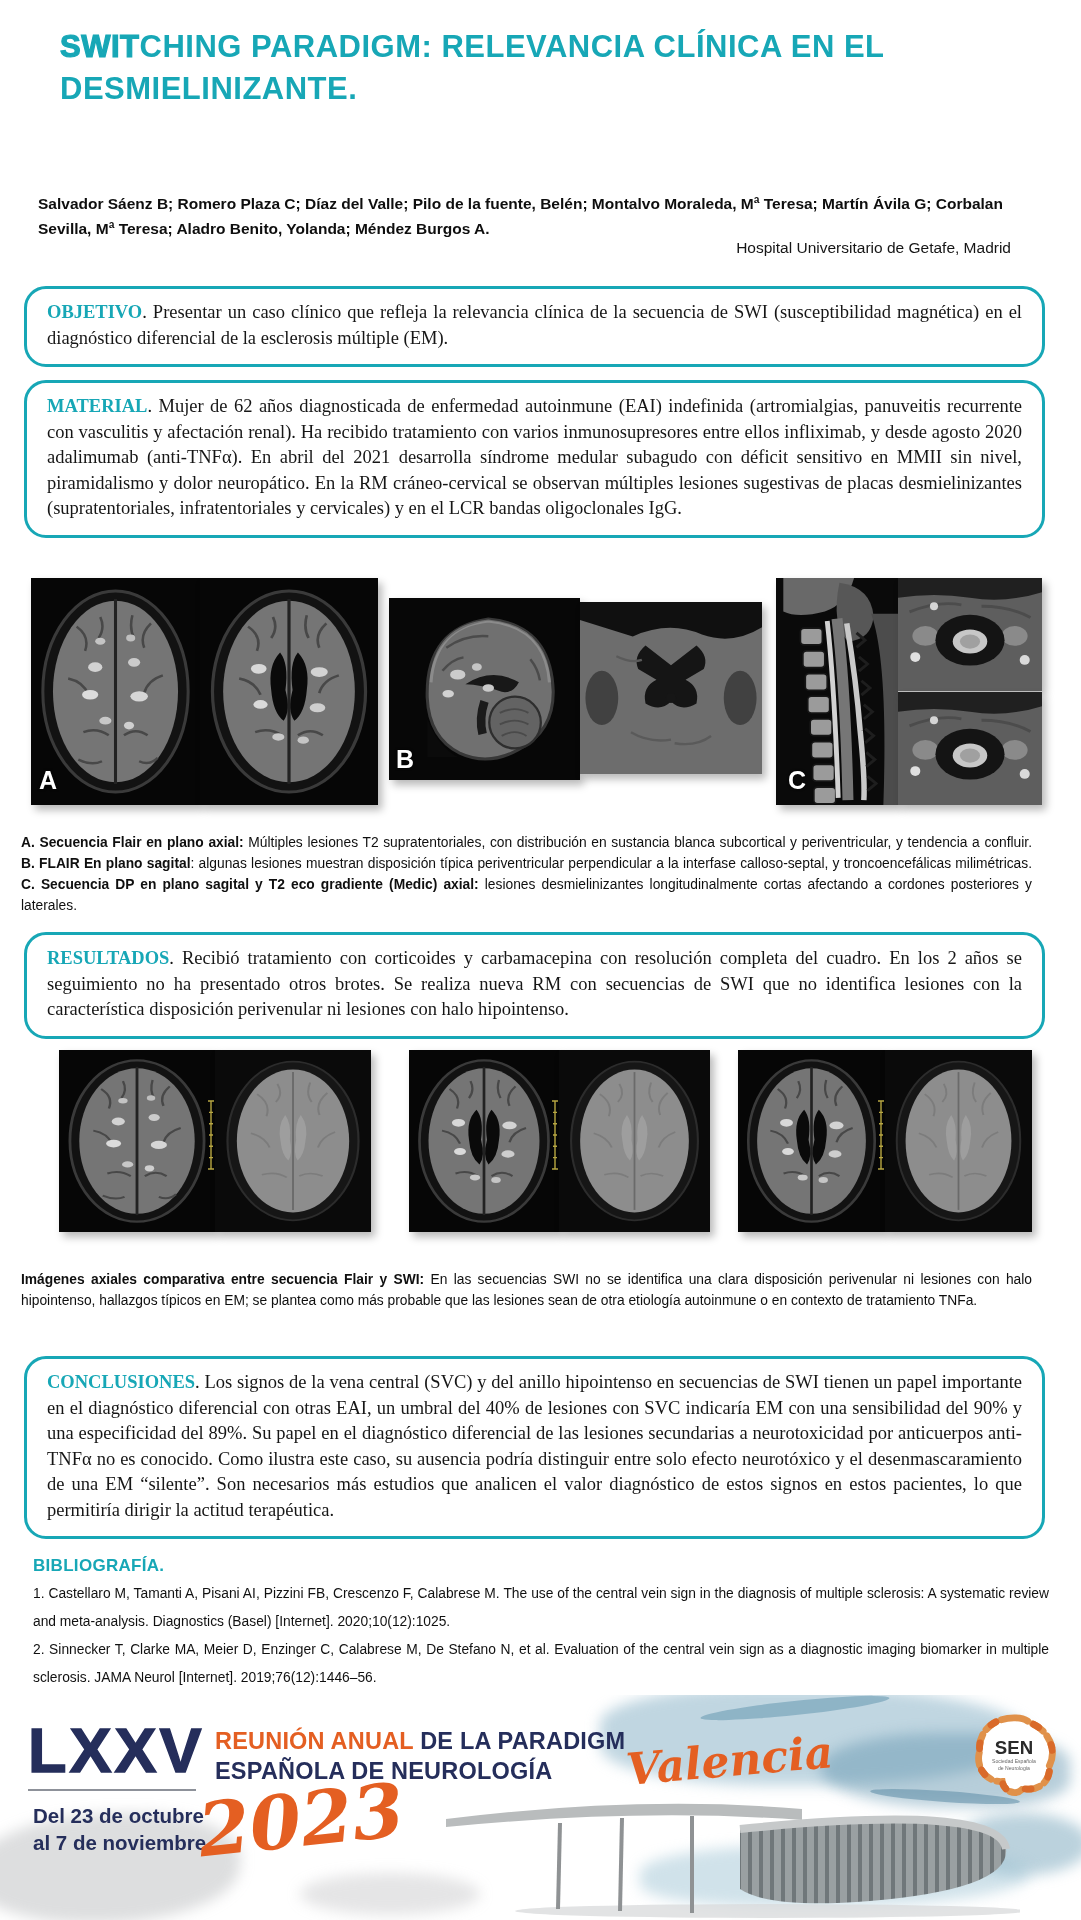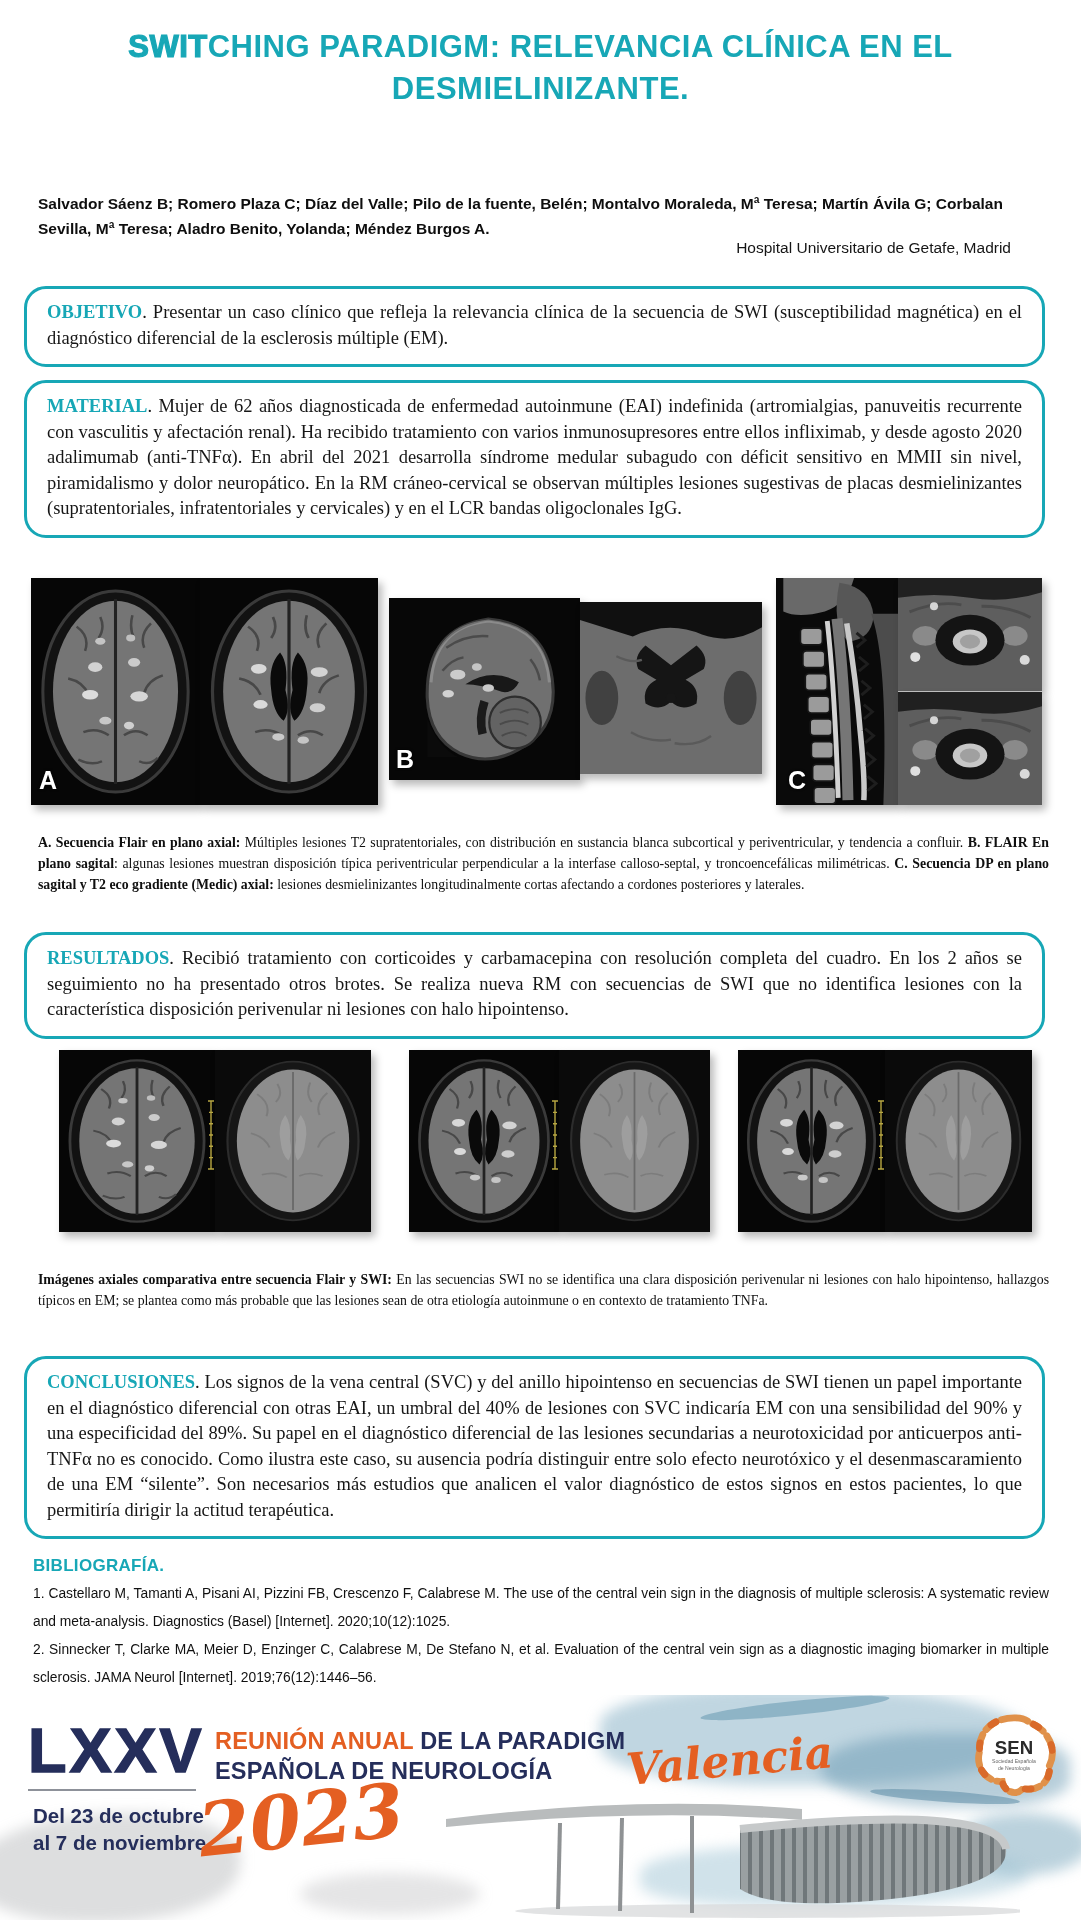--- a/index.html
+++ b/index.html
@@ -1,20 +1,20 @@
 <!DOCTYPE html>
 <html><head>
 <meta charset="utf-8">
 <style>
   html,body{margin:0;padding:0;background:#e9e9e9;}
   .page{position:relative;width:1081px;height:1920px;margin:0 auto;background:#ffffff;
         overflow:hidden;font-family:"Liberation Sans",sans-serif;color:#191919;}
 
   
-  .title{position:absolute;top:26px;left:60px;width:961px;text-align:center;
+  .title{position:absolute;top:26px;left:60px;width:961px;
          color:#17a7b6;font-weight:bold;font-size:31px;line-height:42px;letter-spacing:.5px;margin:0;}
   .title .hard{-webkit-text-stroke:1.2px #17a7b6;}
   .authors{position:absolute;top:191px;left:38px;width:1008px;font-size:15.5px;
            font-weight:bold;line-height:25px;color:#0e0e0e;margin:0;}
   .affil{position:absolute;top:239px;right:70px;font-size:15.5px;color:#151515;margin:0;}
 
   
   .tbox{position:absolute;left:24px;width:1021px;box-sizing:border-box;background:#fff;
         border:3.5px solid #17a7b6;border-radius:22px;padding:11px 20px 13px;font-family:Liberation Serif, serif;}
   .tbox p{margin:0;font-size:18.5px;line-height:25.5px;text-align:justify;color:#161616;}
@@ -29,22 +29,22 @@
   .mimg{display:block;box-shadow:4px 5px 8px rgba(0,0,0,.28);background:#000;}
   .fig-label{position:absolute;color:#fff;font-weight:bold;font-size:25px;line-height:1;
              text-shadow:0 0 3px #000;}
   #panel-a{left:31px;top:578px;}
   #panel-b{left:389px;top:598px;}
   #panel-c{left:776px;top:578px;}
   .cstack{display:flex;flex-direction:column;}
   .scale-marker{position:absolute;pointer-events:none;}
 
   
-  .caption{position:absolute;left:38px;width:1011px;font-size:13.8px;line-height:21px;
-           text-align:justify;color:#0f0f0f;margin:0;font-family:Liberation Serif, serif;}
+  .caption{position:absolute;left:21px;width:1011px;font-size:13.8px;line-height:21px;
+           text-align:justify;color:#0f0f0f;margin:0;}
   #caption-1{top:832px;}
   #caption-2{top:1269px;}
   .caption b{font-weight:bold;}
 
   
   .biblio{position:absolute;left:33px;top:1556px;width:1016px;}
   .biblio h3{margin:0 0 4px 0;color:#17a7b6;font-size:17px;letter-spacing:.3px;}
   .biblio p{margin:0;font-size:13.8px;line-height:28px;color:#111;text-align:justify;}
 
   

